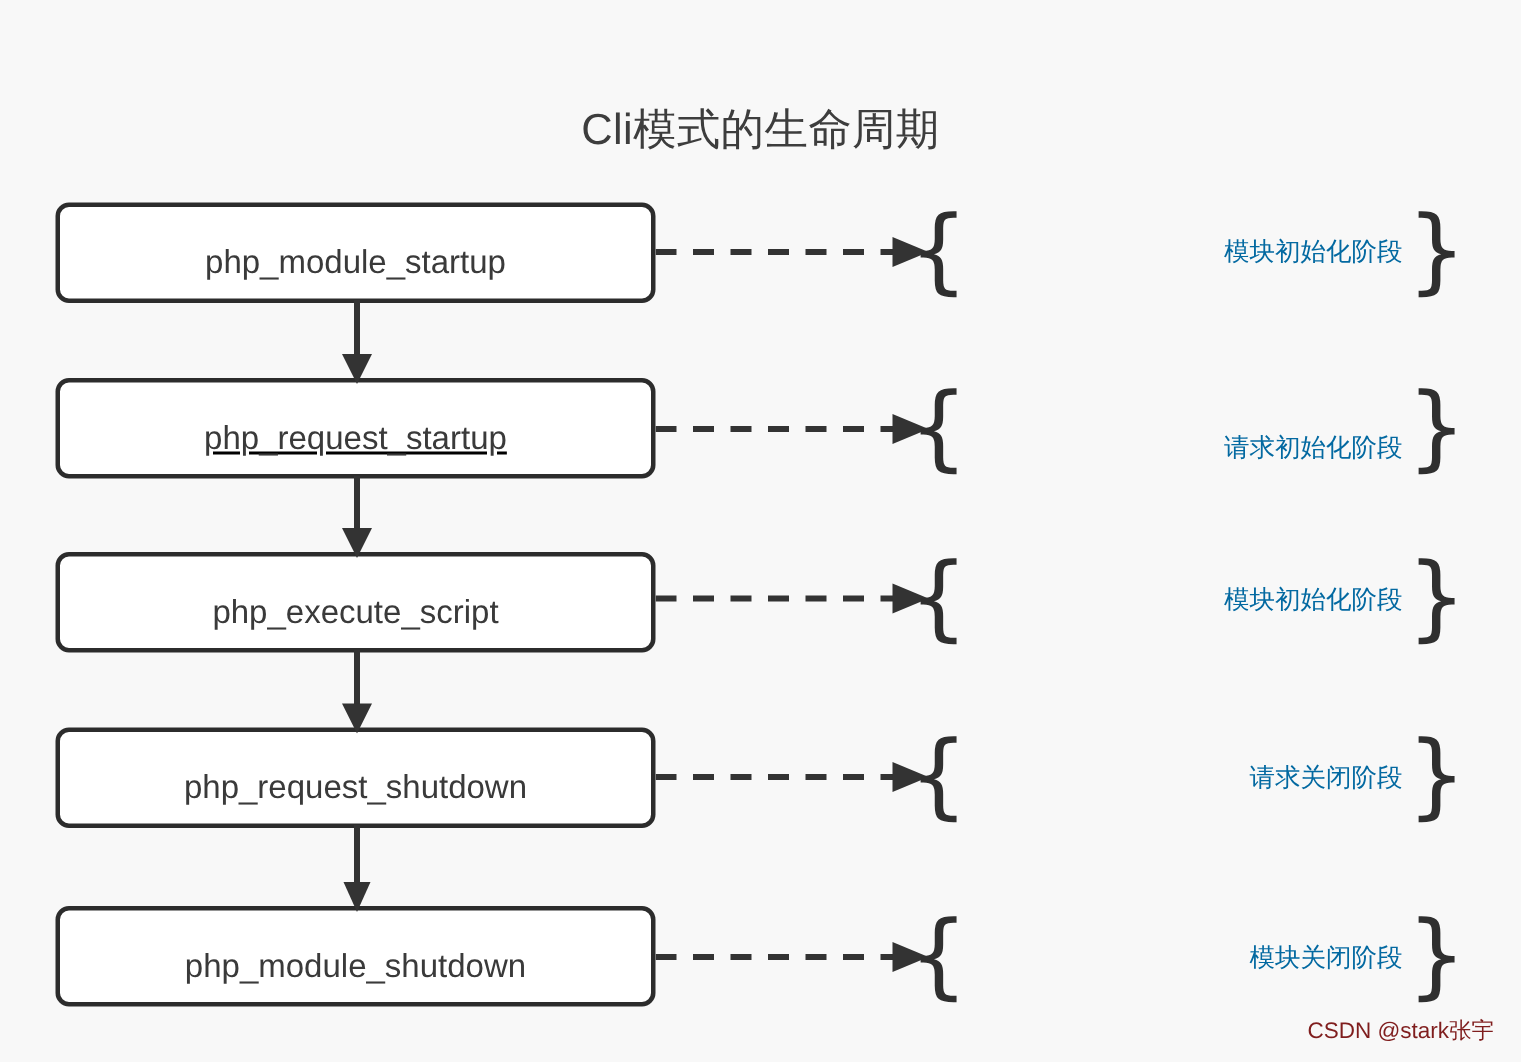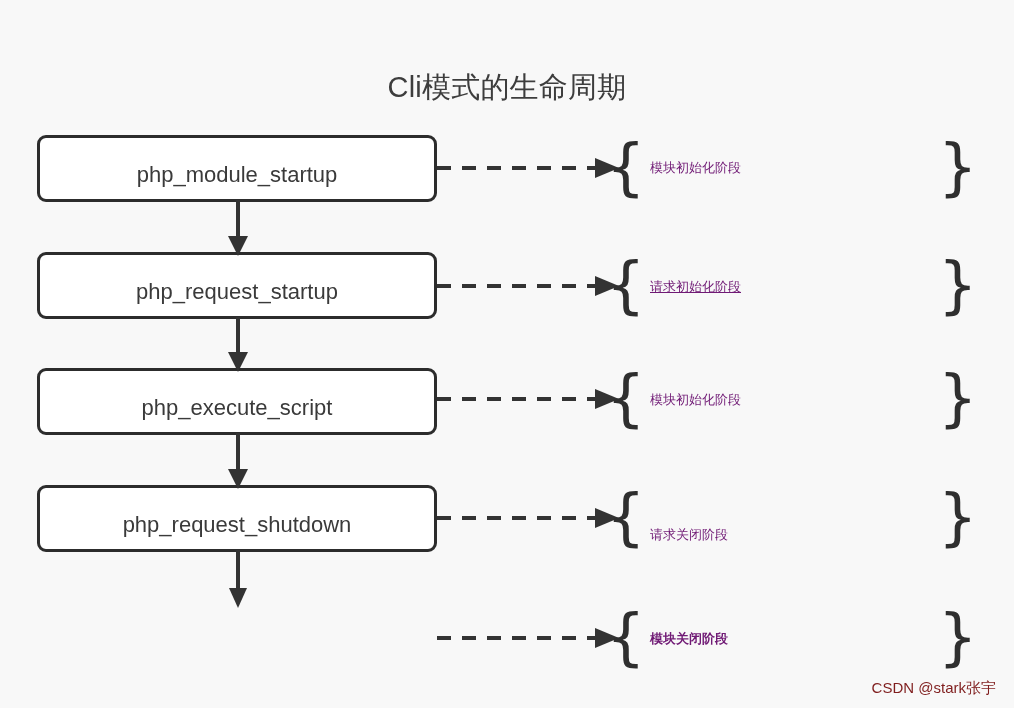--- a/index.html
+++ b/index.html
@@ -52,21 +52,21 @@
   }
   .flow-box-label {
     font-size: 22px;
     color: #3a3a3a;
     line-height: 1;
     white-space: nowrap;
     margin-top: 12px;
   }
 
   .row-0 { top: 135px; }
-  .row-1 { top: 252px; }
+  .row-1 { top: 252px; text-decoration: underline; }
   .row-2 { top: 368px; }
   .row-3 { top: 485px; }
   .row-4 { top: 604px; }
 
   
   .vconnector {
     position: absolute;
     left: 213px;
     width: 60px;
     pointer-events: none;
@@ -106,31 +106,31 @@
   .b-1 { top: 254px; }
   .b-2 { top: 367px; }
   .b-3 { top: 486px; }
   .b-4 { top: 606px; }
 
   
   .phase-label {
     position: absolute;
     left: 650px;
     width: 285px;
-    text-align: left;
-    font-size: 13px;
-    color: #701a75;
+    text-align: right;
+    font-size: 17px;
+    color: #0369a1;
     line-height: 22px;
     white-space: nowrap;
   }
   .p-0 { top: 157px; }
-  .p-1 { top: 276px; text-decoration: underline; }
+  .p-1 { top: 288px; }
   .p-2 { top: 389px; }
-  .p-3 { top: 524px; }
-  .p-4 { top: 628px; font-weight: bold; }
+  .p-3 { top: 508px; }
+  .p-4 { top: 628px; }
 
   
   .watermark {
     position: absolute;
     right: 18px;
     bottom: 10px;
     font-size: 15px;
     color: #7f1d1d;
     line-height: 20px;
     white-space: nowrap;
@@ -148,20 +148,23 @@
   </div>
   <div class="flow-box row-1">
     <span class="flow-box-label">php_request_startup</span>
   </div>
   <div class="flow-box row-3">
     <span class="flow-box-label">php_request_shutdown</span>
   </div>
   <div class="flow-box row-2">
     <span class="flow-box-label">php_execute_script</span>
   </div>
+  <div class="flow-box row-4">
+    <span class="flow-box-label">php_module_shutdown</span>
+  </div>
 
   <svg class="vconnector v-0" viewBox="0 0 60 56">
     <line x1="25" y1="0" x2="25" y2="40" stroke="#333333" stroke-width="4"></line>
     <polygon points="25,56 15,36 35,36" fill="#333333"></polygon>
   </svg>
   <svg class="vconnector v-1" viewBox="0 0 60 55">
     <line x1="25" y1="0" x2="25" y2="39" stroke="#333333" stroke-width="4"></line>
     <polygon points="25,55 15,35 35,35" fill="#333333"></polygon>
   </svg>
   <svg class="vconnector v-2" viewBox="0 0 60 56">

